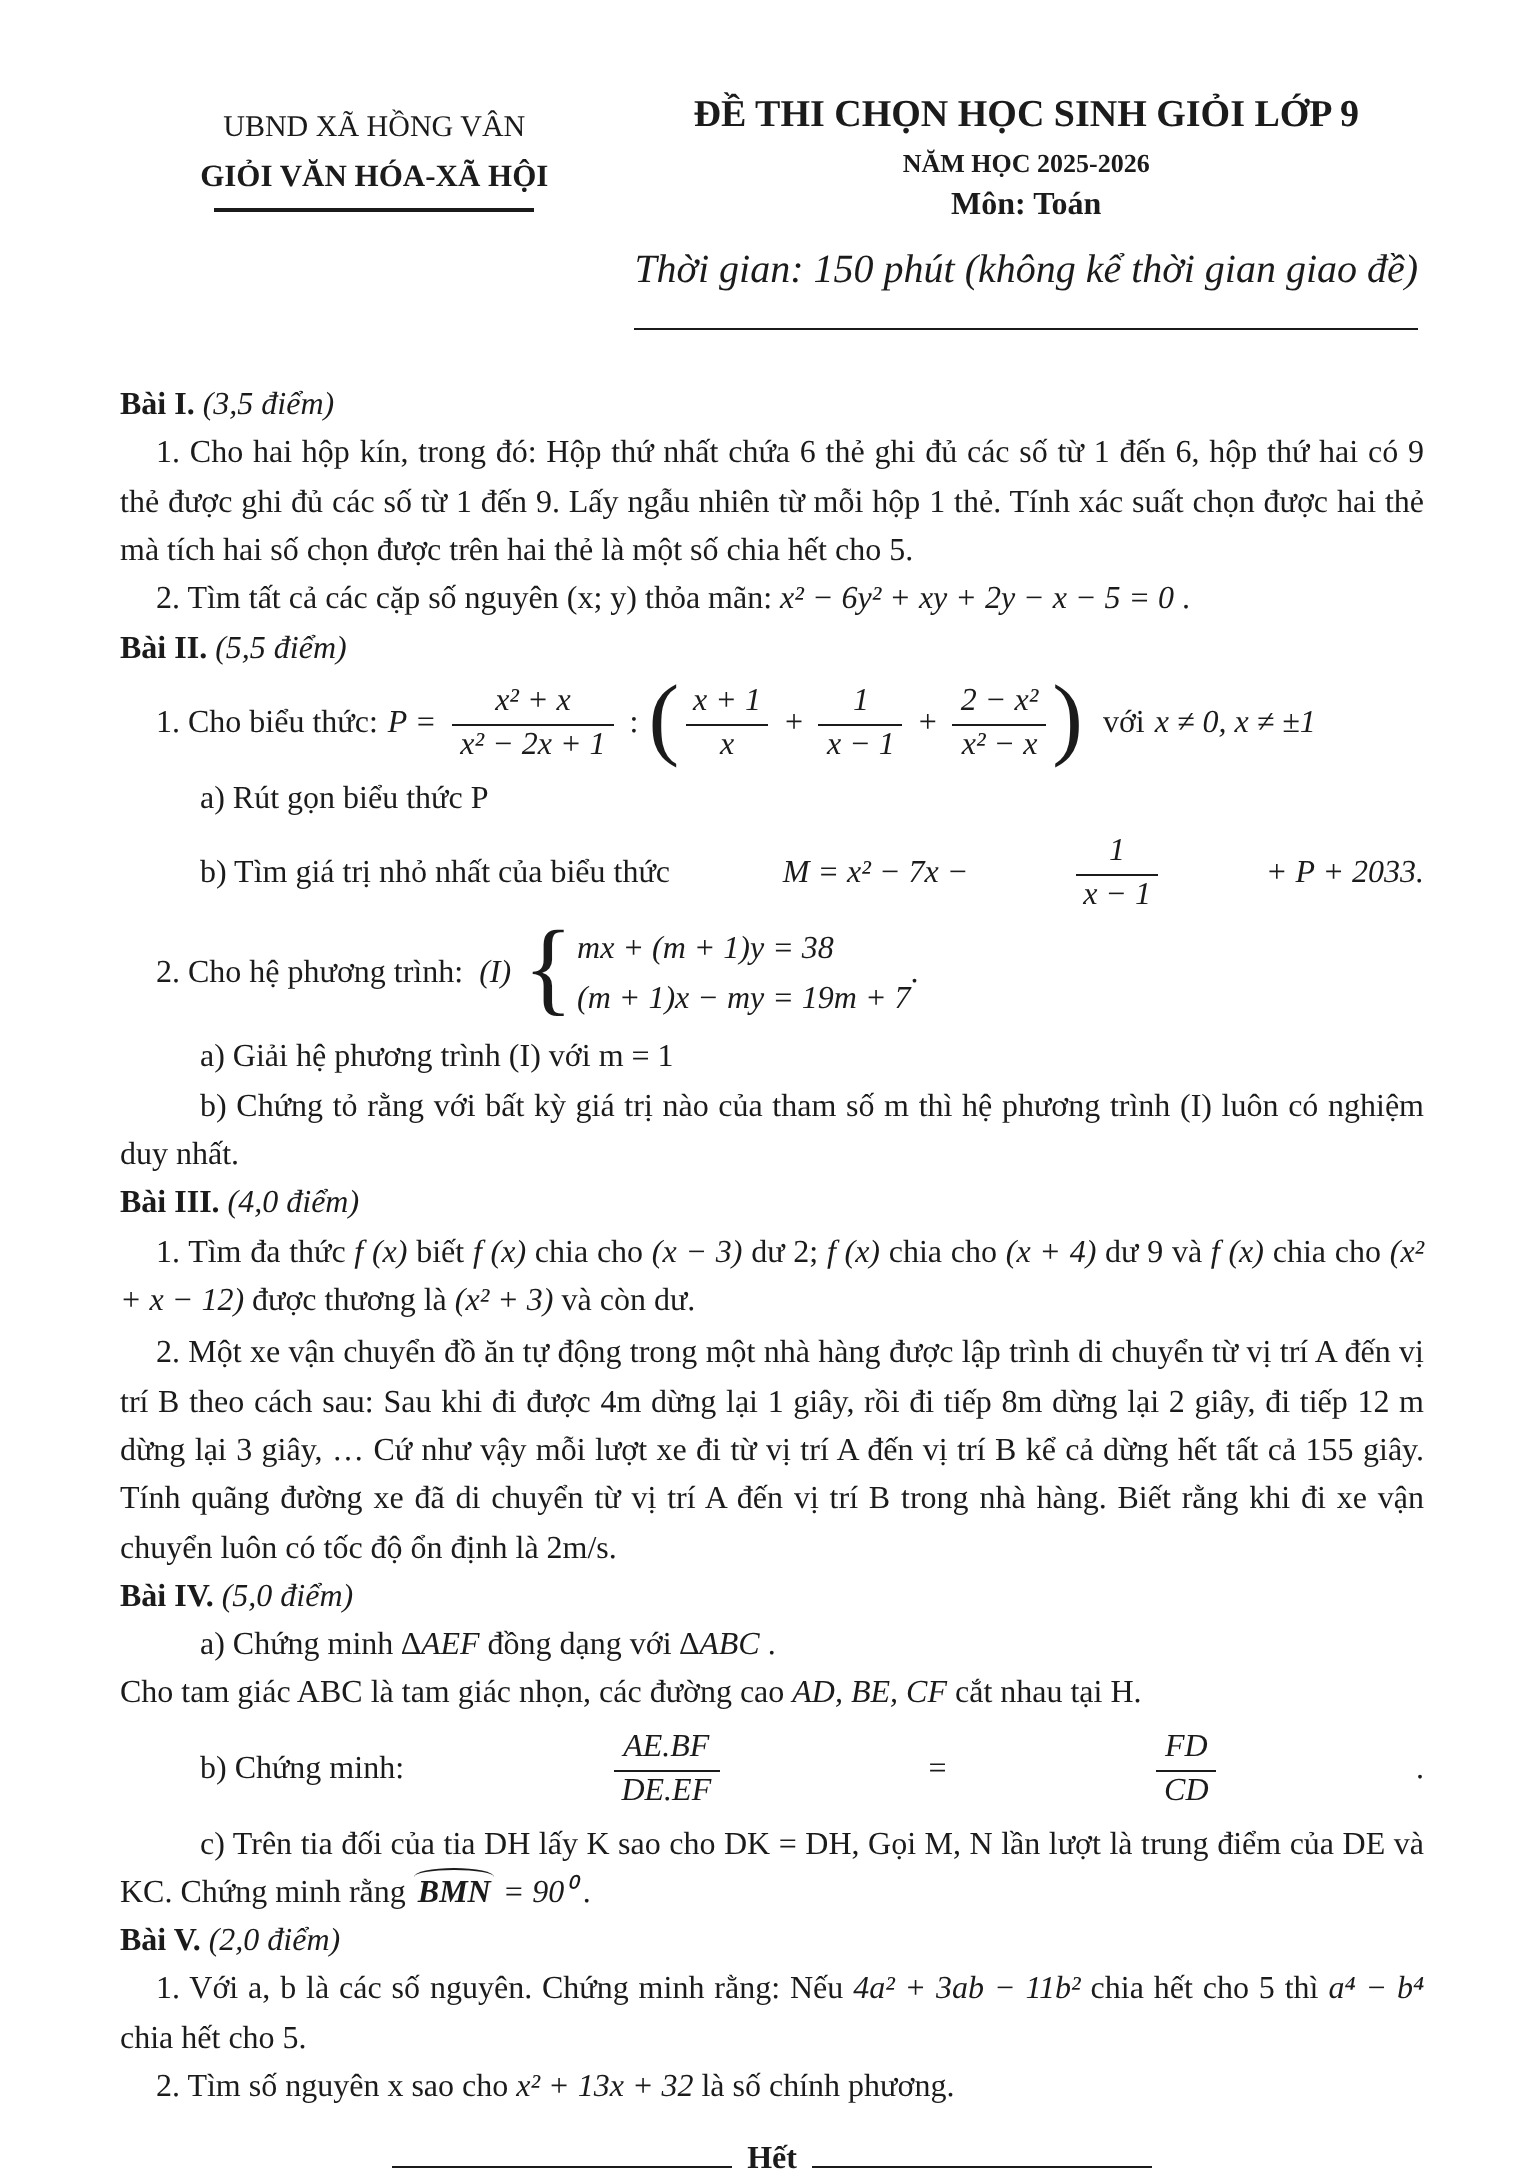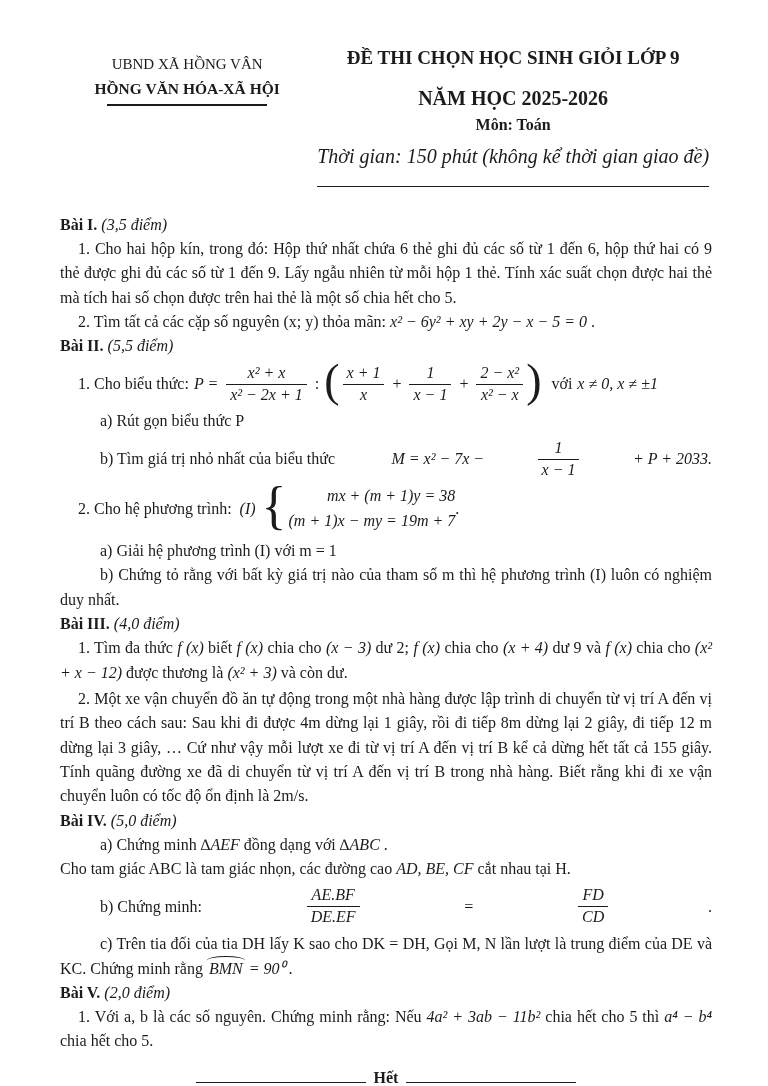--- a/index.html
+++ b/index.html
@@ -10,21 +10,21 @@
     font-size:16px; line-height:1.52; overflow:hidden;
   }
   
   .header { display:flex; }
   .h-left { width:39%; text-align:center; padding-top:7px; }
   .h-left .l1 { font-size:15px; }
   .h-left .l2 { font-size:15.5px; font-weight:bold; margin-top:1px; }
   .h-left .rule { width:160px; border-bottom:2px solid #1b1b1b; margin:4px auto 0; height:0; }
   .h-right { width:61%; text-align:center; }
   .h-right .t1 { font-weight:bold; font-size:19px; line-height:1.3; }
-  .h-right .t2 { font-weight:bold; font-size:20px; margin-top:12px; }
+  .h-right .t2 { font-weight:bold; font-size:13px; margin-top:1px; }
   .h-right .t3 { font-weight:bold; font-size:16px; margin-top:0; }
   .h-right .t4 { font-weight:normal; font-style:italic; font-size:20px; margin-top:4px;
                  display:inline-block; border-bottom:1.6px solid #1b1b1b; padding-bottom:14px; }
   
   .sec-head { margin-top:6px; }
   .bai-label { font-weight:bold; }
   .points { font-style:italic; }
   .para { margin:0; text-align:justify; }
   .ind1 { text-indent:18px; }
   .ind2 { text-indent:40px; }
@@ -35,42 +35,42 @@
           font-style:italic; line-height:1.18; margin:0 3px; }
   .frac .fnum { display:block; padding:0 4px 1px; }
   .frac .fden { display:block; border-top:1.4px solid #1b1b1b; padding:1px 4px 0; }
   .formula-row { display:flex; align-items:center; margin:5px 0; white-space:nowrap; }
   .formula-row > span { flex:0 0 auto; }
   .op { margin:0 5px; }
   .bigparen { font-size:46px; font-weight:normal; font-style:normal; line-height:0;
               vertical-align:middle; position:relative; top:-3px; }
   .bigbrace { font-size:52px; font-weight:normal; line-height:0;
               vertical-align:middle; position:relative; top:-3px; margin:0 2px; }
-  .system { display:inline-block; vertical-align:middle; text-align:right; line-height:1.55; }
+  .system { display:inline-block; vertical-align:middle; text-align:left; line-height:1.55; }
   .system .sline { display:block; font-style:italic; }
-  .angle { font-style:italic; position:relative; padding:0 2px; white-space:nowrap; }
+  .angle { font-style:italic; position:relative; padding:0 2px; white-space:nowrap;font-weight:bold; }
   .angle::before { content:""; position:absolute; left:0; right:0; top:-4px; height:8px;
                    border-top:1.6px solid #1b1b1b; border-radius:50% 50% 0 0; }
   .pad40 { padding-left:40px;justify-content:space-between; }
   .pad18 { padding-left:18px; }
   
   .het-row { text-align:center; margin-top:12px; margin-bottom:8px; }
   .het-line { display:inline-block; width:170px; border-bottom:1.6px solid #1b1b1b;
               vertical-align:baseline; margin:0 8px; }
   .het-label { font-weight:bold; }
 </style>
 </head>
 <body>
 
 <div class="page">
 
   <div class="header">
     <div class="h-left">
       <div class="l1">UBND XÃ HỒNG VÂN</div>
-      <div class="l2">HỒNG VĂN HÓA-XÃ HỘI</div>
+      <div class="l2">GIỎI VĂN HÓA-XÃ HỘI</div>
       <div class="rule"></div>
     </div>
     <div class="h-right">
       <div class="t1">ĐỀ THI CHỌN HỌC SINH GIỎI LỚP 9</div>
       <div class="t2">NĂM HỌC 2025-2026</div>
       <div class="t3">Môn: Toán</div>
       <div><span class="t4">Thời gian: 150 phút (không kể thời gian giao đề)</span></div>
     </div>
   </div>
 
@@ -159,18 +159,19 @@
       </span>
     <span>.</span>
   </div>
 
   <p class="para ind2"><span>c) Trên tia đối của tia DH lấy K sao cho DK = DH, Gọi M, N lần lượt là trung điểm của DE và KC. Chứng minh rằng </span><span class="angle">BMN</span><span class="math"> = 90⁰ .</span></p>
 
   <p class="para sec-head"><span class="bai-label">Bài V.</span> <span class="points">(2,0 điểm)</span></p>
 
   <p class="para ind1"><span>1. Với a, b là các số nguyên. Chứng minh rằng: Nếu </span><span class="math">4a² + 3ab − 11b²</span><span> chia hết cho 5 thì </span><span class="math">a⁴ − b⁴</span><span> chia hết cho 5.</span></p>
 
+  <p class="para ind1"><span>2. Tìm số nguyên x sao cho </span><span class="math">x² + 13x + 32</span><span> là số chính phương.</span></p>
 
   <div class="het-row">
     <span class="het-line"></span><span class="het-label">Hết</span><span class="het-line"></span>
   </div>
 
 </div>
 
 </body></html>

